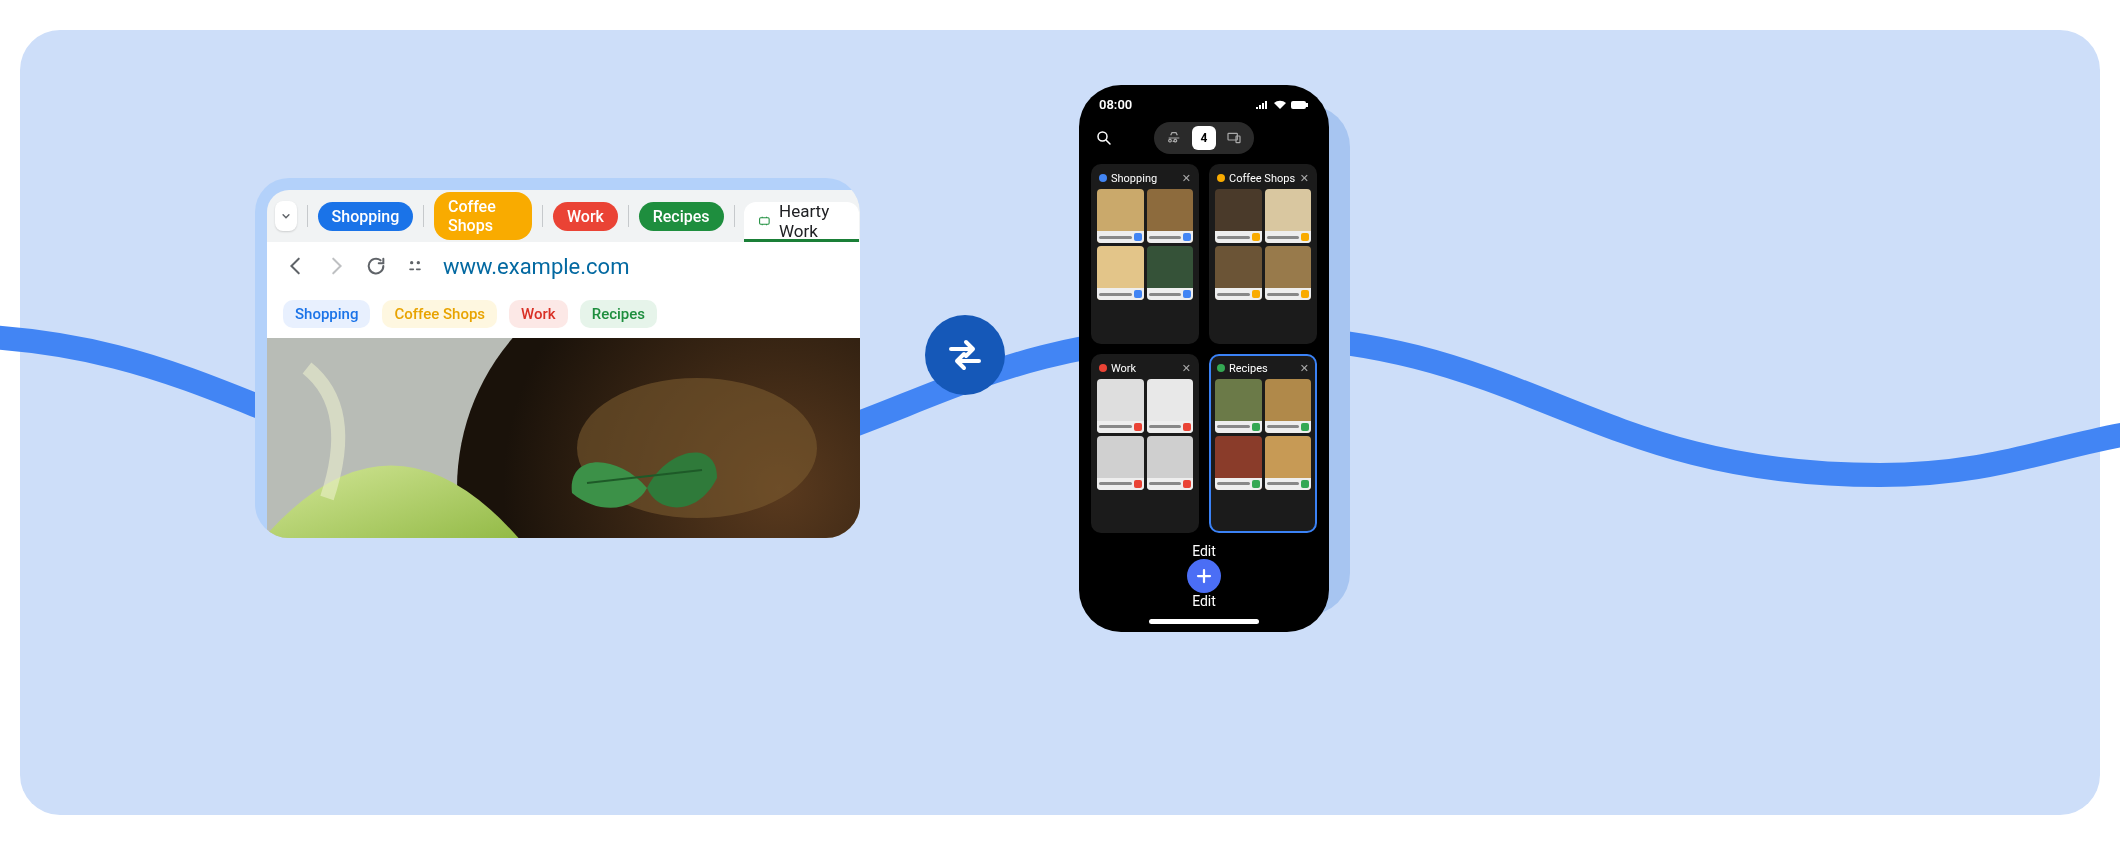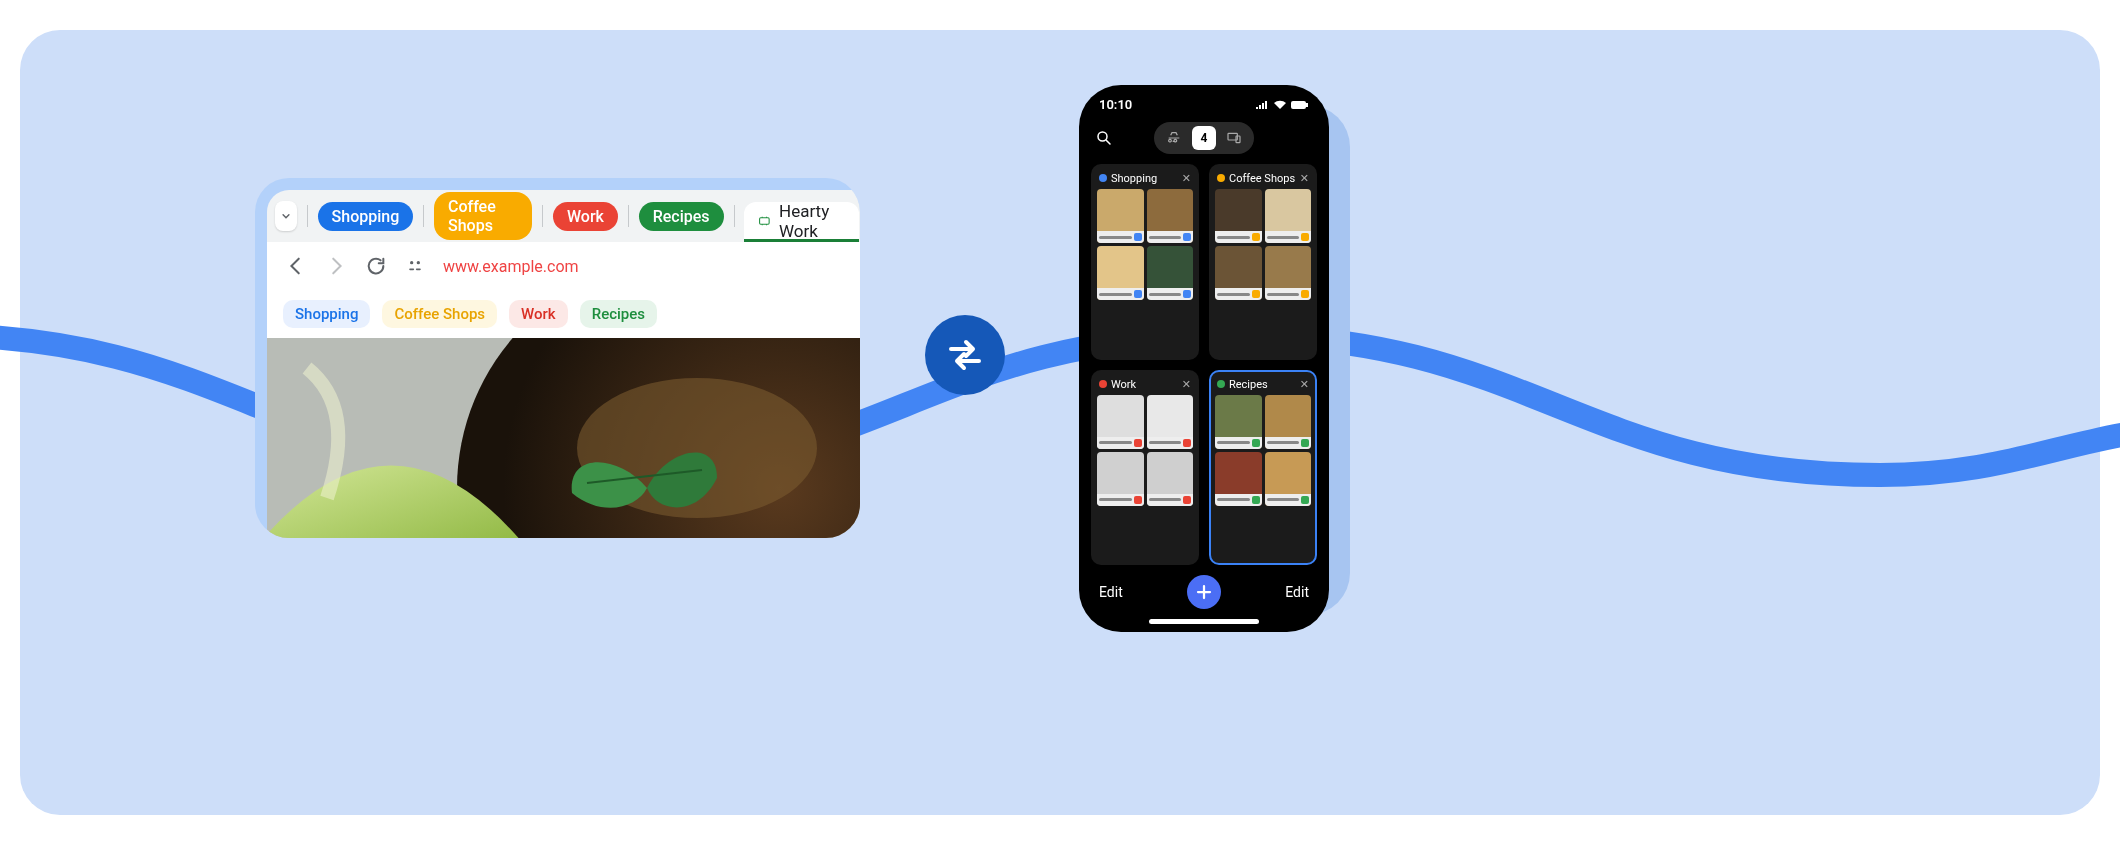--- a/index.html
+++ b/index.html
@@ -13,21 +13,21 @@
   .tabstrip { display: flex; align-items: center; height: 52px; padding: 0 8px; gap: 10px; }
   .drop-btn { width: 30px; height: 30px; background: #fff; border-radius: 8px; display:flex; align-items:center; justify-content:center; box-shadow: 0 1px 2px rgba(0,0,0,.15); cursor:pointer;}
   .vsep { width: 1px; height: 22px; background: #c6c9cc; }
   .pill { padding: 5px 14px; border-radius: 16px; font-size: 16px; color:#fff; font-weight:500; cursor:pointer;}
   .tab-active { display:flex; align-items:center; gap:8px; background:#fff; height:40px; padding:0 14px; border-radius:12px 12px 0 0; border-bottom:3px solid #1a7f37; margin-top:12px; font-size:17px; color:#202124;}
   .tab-active .ico { width:18px; height:18px; }
   .addr-row { display:flex; align-items:center; gap:18px; background:#fff; height:48px; padding:0 18px;}
   .nav-ico { width:22px; height:22px; color:#5f6368; cursor:pointer;}
   .nav-ico.disabled { opacity:.4; cursor:default;}
   .site-ico { width:20px; height:20px; }
-  .addr-text { font-size:16px; color:#ef4444;}
+  .addr-text { font-size:22px; color:#0369a1;}
   .chips { display:flex; gap:12px; padding:10px 16px; background:#fff;}
   .chip { padding:5px 12px; border-radius:10px; font-size:15px; font-weight:500; cursor:pointer;}
   .content-img { width:100%; height:210px; }
 
   
   .sync-badge { position:absolute; left:905px; top:285px; width:80px; height:80px; border-radius:50%; background:#1558b8; display:flex; align-items:center; justify-content:center; }
 
   
   .phone-back { position:absolute; left:1080px; top:75px; width:250px; height:510px; background:#a7c5f1; border-radius:42px;}
   .phone { position:absolute; left:1059px; top:55px; width:250px; height:547px; background:#000; border-radius:42px; padding:10px 10px 8px; color:#fff; display:flex; flex-direction:column;}
@@ -41,21 +41,21 @@
   .group { background:#1b1b1b; border-radius:10px; padding:4px; border:2px solid transparent;}
   .group.sel { border-color:#3b82f6;}
   .group-head { display:flex; align-items:center; justify-content:space-between; font-size:11px; padding:2px 2px 4px;}
   .dot { width:8px; height:8px; border-radius:50%; display:inline-block; margin-right:4px;}
   .group-head .hx { font-size:11px; color:#aaa;}
   .thumbs { display:grid; grid-template-columns:1fr 1fr; gap:3px;}
   .thumb { background:#333; border-radius:4px; height:54px; position:relative; overflow:hidden;}
   .thumb .bar { position:absolute; bottom:0; left:0; right:0; height:12px; background:#eee; display:flex; align-items:center; padding:0 2px; gap:2px;}
   .thumb .bar .sq { width:8px; height:8px; border-radius:2px;}
   .thumb .bar .ln { flex:1; height:3px; background:#888; border-radius:2px;}
-  .phone-bottom { display:flex; align-items:center; justify-content:space-between; padding:10px 10px 4px;}
+  .phone-bottom { display:flex; align-items:center; justify-content:space-between; padding:10px 10px 4px;flex-direction:column;}
   .fab { width:34px; height:34px; border-radius:50%; background:#4b6ef5; display:flex; align-items:center; justify-content:center; font-size:22px; color:#fff; cursor:pointer;}
   .home-ind { width:110px; height:5px; background:#fff; border-radius:3px; margin:6px auto 0;}
 </style>
 </head>
 <body>
 
 <div class="canvas">
 
   <svg class="wave" viewBox="0 0 2200 440">
     <path d="M -50 60 C 250 60 300 200 600 200 C 900 200 950 60 1250 60 C 1550 60 1600 200 1900 200 C 2050 200 2100 150 2250 150" fill="none" stroke="#4285f4" stroke-width="24" stroke-linecap="round"></path>
@@ -142,21 +142,21 @@
   <div class="sync-badge">
     <svg width="48" height="48" viewBox="0 0 48 48">
         <path d="M10 18 h22 m0 0 l-7 -7 m7 7 l-7 7" stroke="#fff" stroke-width="4" fill="none" stroke-linecap="round" stroke-linejoin="round"></path>
         <path d="M38 30 h-22 m0 0 l7 -7 m-7 7 l7 7" stroke="#fff" stroke-width="4" fill="none" stroke-linecap="round" stroke-linejoin="round"></path>
       </svg>
   </div>
 
   <div class="phone-back"></div>
   <div class="phone">
     <div class="statusbar">
-      <span>10:10</span>
+      <span>08:00</span>
       <div class="status-icons">
         <svg width="14" height="10" viewBox="0 0 14 10">
             <path d="M1 9h2V7H1zM4 9h2V5H4zM7 9h2V3H7zM10 9h2V1h-2z" fill="#fff"></path>
           </svg>
         <svg width="14" height="10" viewBox="0 0 14 10">
             <path d="M7 9L1 3a9 9 0 0112 0L7 9z" fill="#fff"></path>
           </svg>
         <svg width="18" height="10" viewBox="0 0 18 10">
             <rect x="0" y="1" width="15" height="8" rx="2" fill="#fff"></rect>
             <rect x="15" y="3" width="2" height="4" fill="#fff"></rect>

